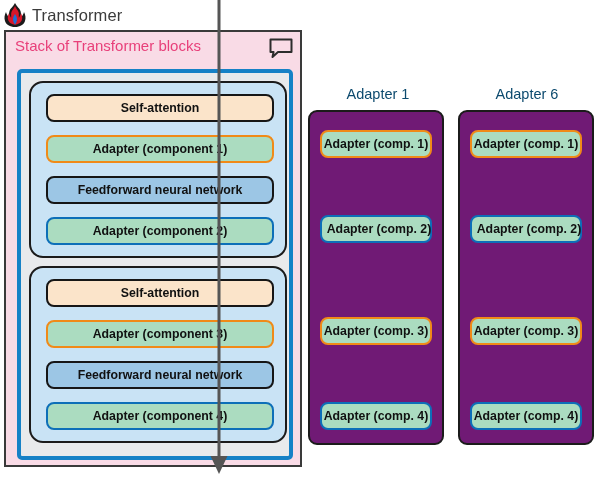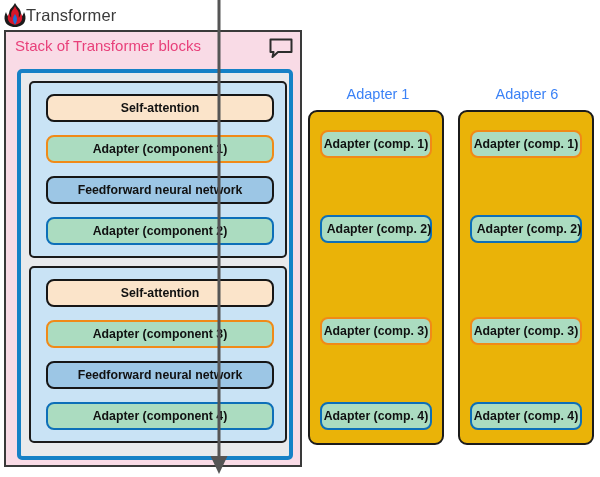--- a/index.html
+++ b/index.html
@@ -16,20 +16,21 @@
   }
 
   
   #title-row {
     position: absolute;
     left: 4px;
     top: 2px;
     height: 26px;
     display: flex;
     align-items: center;
+    gap: 6px;
     z-index: 6;
   }
   #flame-icon { width: 22px; height: 24px; display: block; }
   #app-title {
     font-size: 16.5px;
     color: #3b3b3b;
     letter-spacing: .1px;
     white-space: nowrap;
   }
 
@@ -86,21 +87,21 @@
     box-sizing: border-box;
   }
 
   
   .tblock {
     position: absolute;
     left: 8px;
     width: 258px;
     background: #c9e3f5;
     border: 2px solid #1b1b1b;
-    border-radius: 5px;
+    border-radius: 14px;
     box-sizing: border-box;
   }
   #tblock-1 { top: 8px;   height: 177px; }
   #tblock-2 { top: 193px; height: 177px; }
 
   
   .row {
     position: absolute;
     left: 15px;
     width: 228px;
@@ -123,32 +124,32 @@
   .r1 { top: 11px; }
   .r2 { top: 52px; }
   .r3 { top: 93px; }
   .r4 { top: 134px; }
 
   
   .adapter-col-head {
     position: absolute;
     top: 86px;
     font-size: 14.5px;
-    color: #3b82f6;
+    color: #0c4a6e;
     text-align: center;
     white-space: nowrap;
   }
   #adapter-head-1 { left: 308px; width: 140px; }
   #adapter-head-2 { left: 458px; width: 138px; }
 
   .adapter-col {
     position: absolute;
     top: 110px;
     height: 335px;
-    background: #eab308;
+    background: #701a75;
     border: 2px solid #1b1b1b;
     border-radius: 9px;
     box-sizing: border-box;
   }
   #adapter-col-1 { left: 308px; width: 136px; }
   #adapter-col-2 { left: 458px; width: 136px; }
 
   .chip {
     position: absolute;
     left: 10px;

